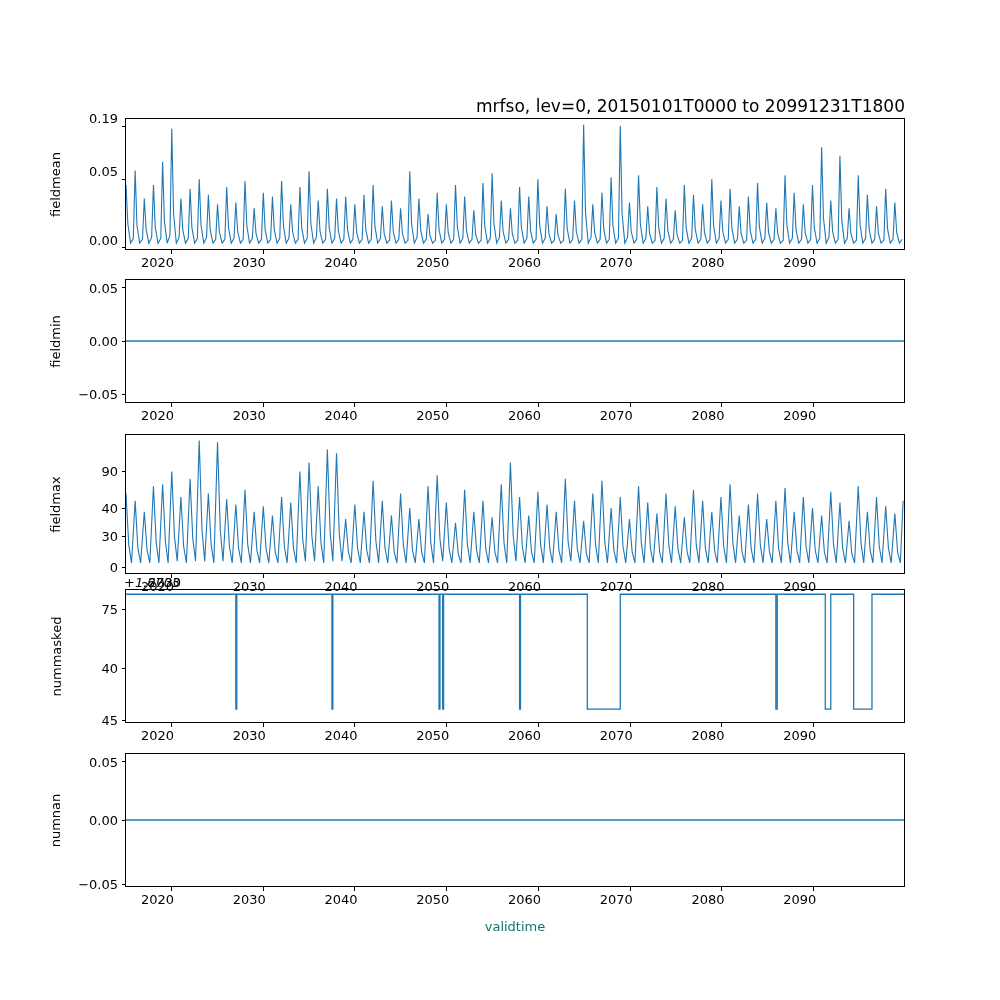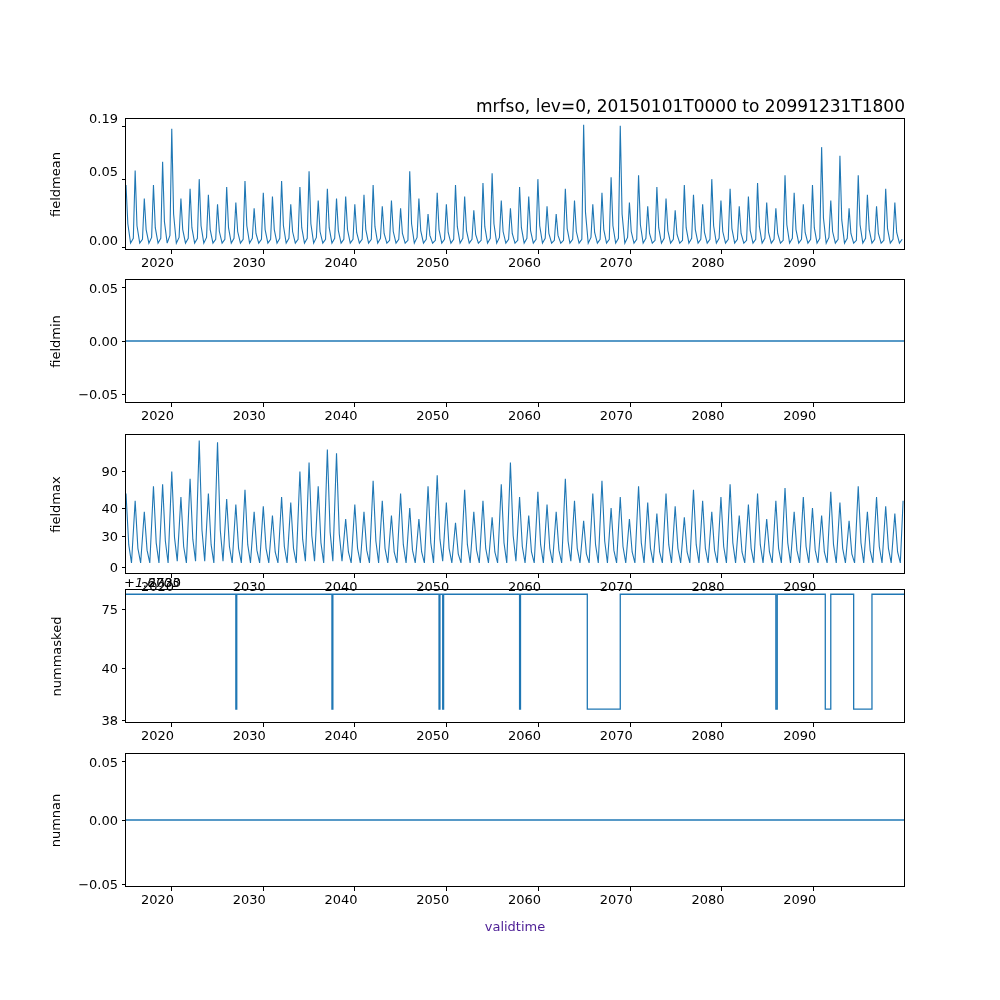--- a/index.html
+++ b/index.html
@@ -77,21 +77,21 @@
     font-size: 13px;
     color: #000000;
     white-space: nowrap;
   }
   .xlabel {
     position: absolute;
     left: 125px;
     width: 780px;
     text-align: center;
     font-size: 13px;
-    color: #4c1d95;
+    color: #0f766e;
   }
   .tickmark {
     position: absolute;
     background: #000000;
   }
 </style>
 </head>
 <body>
 
 <div id="figure">
@@ -156,21 +156,21 @@
   </div>
   <div class="ylabel" style="left:-9px; top:649px; width:130px; transform:rotate(-90deg);">nummasked</div>
   <div class="offset-text" style="left:124px; top:575px;font-style:italic;">+1.6703</div>
   <div class="ytick-col" style="top:602px;">
       <div class="ytick">75</div>
     </div>
   <div class="ytick-col" style="top:661px;">
       <div class="ytick">40</div>
     </div>
   <div class="ytick-col" style="top:713px;">
-      <div class="ytick">38</div>
+      <div class="ytick">45</div>
     </div>
 
   <div class="panel" style="left:125px; top:753px; width:780px; height:134px;">
     <svg viewBox="0 0 780 134" preserveAspectRatio="none">
       <line x1="0" y1="67" x2="780" y2="67" stroke="#1f77b4" stroke-width="1.4"></line>
     </svg>
   </div>
   <div class="ylabel" style="left:-5px; top:813px; width:120px; transform:rotate(-90deg);">numnan</div>
   <div class="ytick-col" style="top:755px;">
       <div class="ytick">0.05</div>

